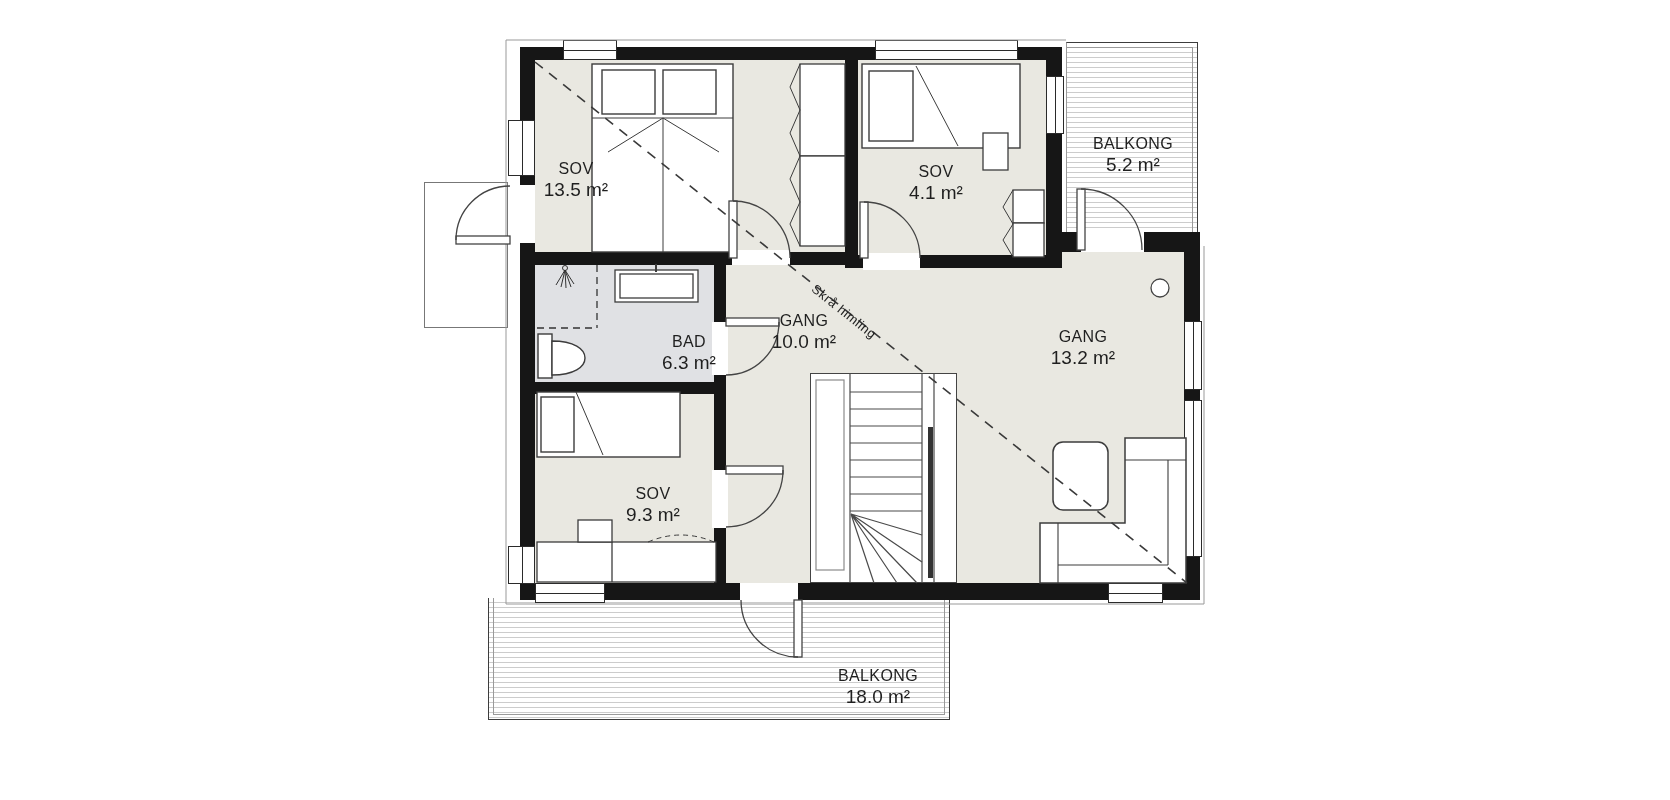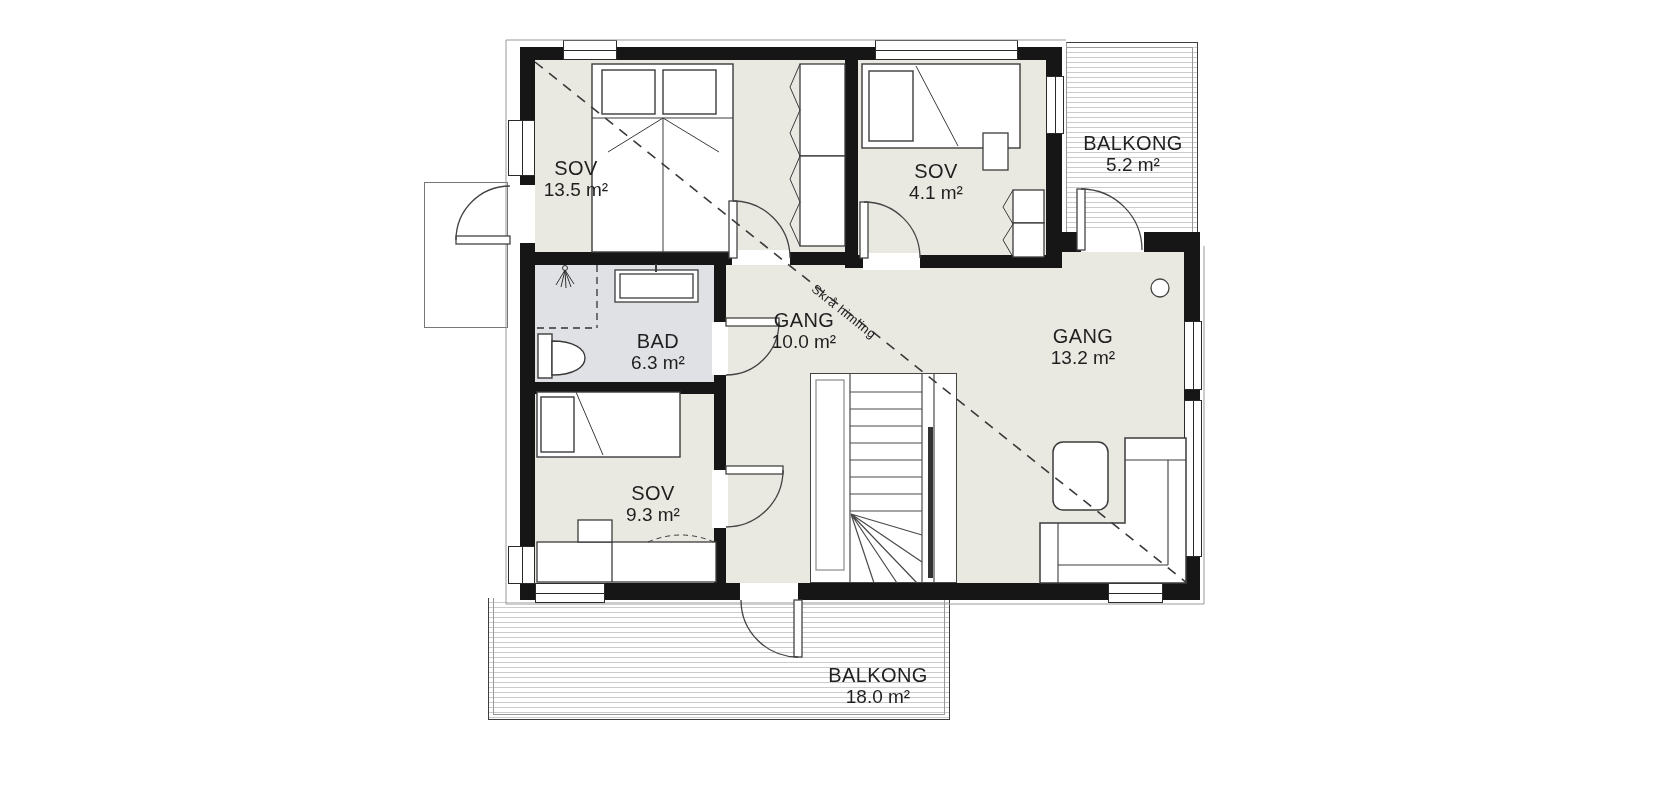--- a/index.html
+++ b/index.html
@@ -16,21 +16,21 @@
         background:repeating-linear-gradient(to bottom,#ffffff 0 4px,#cccccc 4px 5px);}
   .deck-t{border-top:1.5px solid #3d3d3d;border-right:1.5px solid #3d3d3d;border-left:1px solid #9a9a9a;}
   .deck-b{border-left:1.5px solid #3d3d3d;border-bottom:1.5px solid #3d3d3d;border-right:1.5px solid #3d3d3d;}
   .deck-inner-t{position:absolute;top:4px;right:4px;left:0;bottom:0;border-top:1px solid #9a9a9a;border-right:1px solid #9a9a9a;}
   .deck-inner-b{position:absolute;top:0;right:4px;left:4px;bottom:4px;border-left:1px solid #9a9a9a;border-right:1px solid #9a9a9a;border-bottom:1px solid #9a9a9a;}
   .stairbase{position:absolute;background:#fff;border:1px solid #444;box-sizing:border-box;z-index:2;}
   .landing{position:absolute;background:#fff;border:1px solid #777;box-sizing:border-box;z-index:2;}
   svg.overlay{position:absolute;left:0;top:0;z-index:5;}
   .lbl{position:absolute;z-index:6;transform:translateX(-50%);text-align:center;
        line-height:21px;white-space:nowrap;}
-  .lbl .nm{font-size:20px;letter-spacing:0.4px;}
+  .lbl .nm{font-size:16px;letter-spacing:0.4px;}
   .lbl .ar{font-size:19px;}
   .lbl span{display:block;}
   .skra{position:absolute;z-index:6;font-size:13px;letter-spacing:0.6px;color:#222;
         transform:rotate(38.6deg);transform-origin:left top;white-space:nowrap;}
 </style>
 </head>
 <body>
 
 <div id="canvas">
 
@@ -177,21 +177,21 @@
     <span class="ar">13.5 m²</span>
   </div>
   <div class="lbl" style="left:936px;top:161px;">
     <span class="nm">SOV</span>
     <span class="ar">4.1 m²</span>
   </div>
   <div class="lbl" style="left:1133px;top:133px;">
     <span class="nm">BALKONG</span>
     <span class="ar">5.2 m²</span>
   </div>
-  <div class="lbl" style="left:658px;top:331px;">
+  <div class="lbl" style="left:689px;top:331px;">
     <span class="nm">BAD</span>
     <span class="ar">6.3 m²</span>
   </div>
   <div class="lbl" style="left:804px;top:310px;">
     <span class="nm">GANG</span>
     <span class="ar">10.0 m²</span>
   </div>
   <div class="lbl" style="left:1083px;top:326px;">
     <span class="nm">GANG</span>
     <span class="ar">13.2 m²</span>

